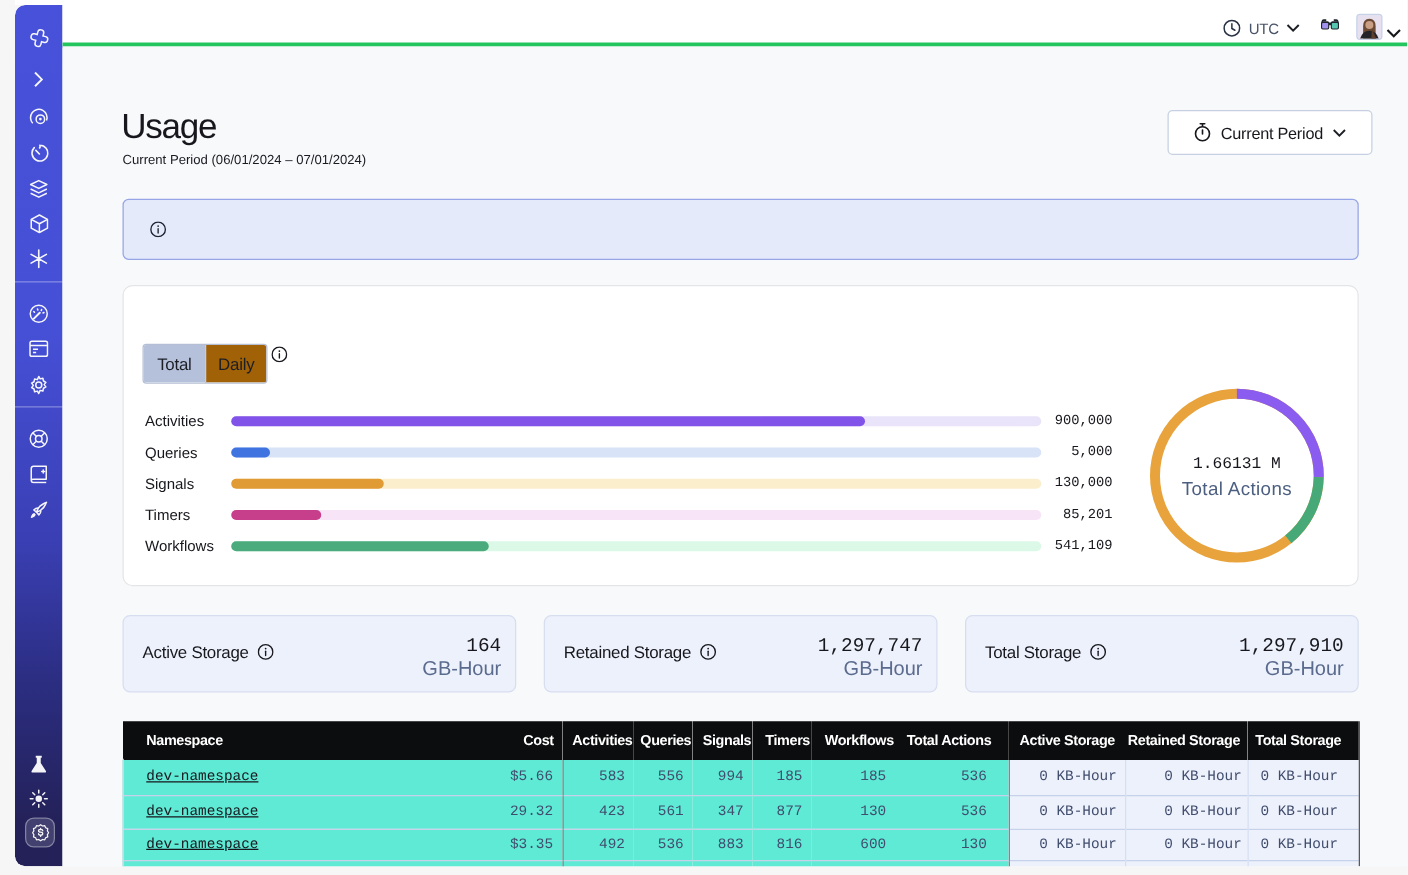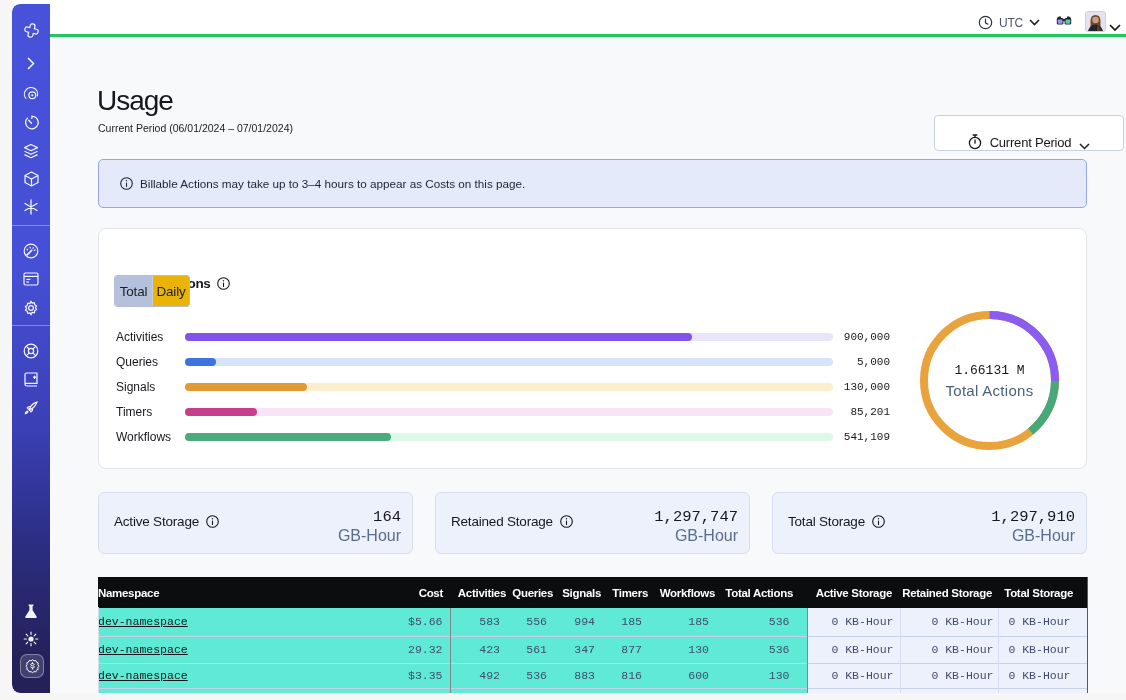--- a/index.html
+++ b/index.html
@@ -12,47 +12,47 @@
   .sicon { position:absolute; left:0; width:38px; text-align:center; }
   .sicon svg { display:block; margin:0 auto; }
   .sdiv { position:absolute; left:0; width:38px; height:1px; background:rgba(255,255,255,0.35); }
   .topbar { position:absolute; left:38px; top:0; width:1076px; height:33px; background:#ffffff; border-bottom:3px solid #22c55e; }
   .main { position:absolute; left:38px; top:34px; width:1076px; height:655px; background:#f8f9fa; }
 
   .abs { position:absolute; }
   h1.usage { position:absolute; left:85px; top:81px; font-size:28px; font-weight:400; color:#17171d; letter-spacing:-1px; }
   .subtitle { position:absolute; left:86px; top:118px; font-size:10.5px; color:#1b1b22; }
 
-  .cp-btn { position:absolute; left:922px; top:84px; width:190px; height:36px; background:#fff; border:1px solid #c7d0e2; border-radius:4px; display:flex; align-items:flex-end; justify-content:center; gap:8px; font-size:13px; color:#17171d; font-weight:400; letter-spacing:-0.2px;margin-top:27px; }
+  .cp-btn { position:absolute; left:922px; top:84px; width:164px; height:36px; background:#fff; border:1px solid #c7d0e2; border-radius:4px; display:flex; align-items:center; justify-content:center; gap:8px; font-size:13px; color:#17171d; font-weight:400; letter-spacing:-0.2px; }
 
   .banner { position:absolute; left:86px; top:155px; width:989px; height:49px; background:#e5eafb; border:1px solid #96a5e5; border-radius:5px; display:flex; align-items:center; padding-left:21px; font-size:11.7px; color:#1d2430; gap:7px; }
 
   .card { position:absolute; left:86px; top:224px; width:989px; height:241px; background:#ffffff; border:1px solid #e4e5e8; border-radius:8px; }
   .card-title { position:absolute; left:17px; top:18px; font-size:13.5px; font-weight:700; letter-spacing:-0.4px; color:#17171d; display:flex; align-items:center; gap:7px;margin-top:29px; }
   .toggle { position:absolute; left:15px; top:46px; display:flex; border:1px solid #b5bed4; border-radius:3px; overflow:hidden; }
-  .toggle .seg { width:37px; height:30px; display:flex; align-items:center; justify-content:center; font-size:13.5px; color:#1c1e26; font-weight:400; letter-spacing:-0.2px; }
+  .toggle .seg { width:49px; height:30px; display:flex; align-items:center; justify-content:center; font-size:13.5px; color:#1c1e26; font-weight:400; letter-spacing:-0.2px; }
   .toggle .seg.sel { background:#b5c1da; }
-  .toggle .seg.uns { background:#eab308; border-left:1px solid #c6cdda; }
+  .toggle .seg.uns { background:#a16207; border-left:1px solid #c6cdda; }
 
   .brow { position:absolute; left:0; width:989px; height:10px; }
   .blabel { position:absolute; left:17px; top:-3px; font-size:12px; color:#17171d; }
   .btrack { position:absolute; left:86px; top:0; width:648px; height:8px; border-radius:4px; }
   .bfill { position:absolute; left:0; top:0; height:8px; border-radius:4px; }
   .bval { position:absolute; right:198px; top:-1.5px; font-family:"Liberation Mono", monospace; font-size:11px; color:#17171d; }
 
   .storage { position:absolute; left:86px; top:487.5px; width:989px; display:flex; gap:22px; }
   .scard { width:315px; height:62px; background:#edf1fb; border:1px solid #d7def0; border-radius:6px; position:relative; }
   .scard .lab { position:absolute; left:15px; top:21px; font-size:13.5px; letter-spacing:-0.2px; color:#17171d; display:flex; align-items:center; gap:7px; }
   .scard .val { position:absolute; right:11px; top:15px; text-align:right; font-family:"Liberation Mono", monospace; font-size:15.5px; font-weight:400; color:#17171d; }
   .scard .unit { position:absolute; right:11px; top:34px; text-align:right; font-size:16px; color:#5a6b8e; }
 
   table.ns { position:absolute; left:86px; top:573px; width:989px; border-collapse:collapse; table-layout:fixed; }
   table.ns th { background:#0c0d0e; color:#fff; font-size:11.5px; font-weight:700; letter-spacing:-0.3px; height:31px; padding-top:1px; white-space:nowrap; overflow:hidden; }
   table.ns td { height:25px; font-family:"Liberation Mono", monospace; font-size:11.5px; color:#414d6e; background:#5eead4; white-space:nowrap; }
-  table.ns .l { text-align:left; }
+  table.ns .l { text-align:left; padding-left:19px; }
   table.ns .r { text-align:right; padding-right:7px; }
   table.ns td.sep-r { border-right:1px solid #85868c; }
   table.ns td.stor { background:#edf1fb; border-right:1px solid #d6def2; }
   table.ns tr.body { border-bottom:1px solid #c6d1ea; }
   table.ns td.ns-name { color:#17171d; }
   table.ns td.ns-name span { text-decoration:underline; }
   .tbl-left-edge { position:absolute; left:86px; top:603px; width:1px; height:86px; background:#d9dde6; z-index:6; }
   .tbl-right-edge { position:absolute; left:1074.5px; top:573px; width:1.5px; height:116px; background:#57585e; z-index:6; }
 </style>
 </head>
@@ -234,21 +234,20 @@
         <path d="M1 1l4.5 4.5L10 1"></path>
       </svg>
   </div>
 
   <div class="banner">
     <svg width="13" height="13" viewBox="0 0 13 13" fill="none" stroke="#1d2430" stroke-width="1.1">
         <circle cx="6.5" cy="6.5" r="5.8"></circle>
         <path d="M6.5 6v3.4" stroke-linecap="round"></path>
         <circle cx="6.5" cy="3.8" r="0.7" fill="#1d2430" stroke="none"></circle>
       </svg>
-    <span>Billable Actions may take up to 3–4 hours to appear as Costs on this page.</span>
   </div>
 
   <div class="card">
     <div class="card-title">Billable Actions
       <svg width="13" height="13" viewBox="0 0 13 13" fill="none" stroke="#17171d" stroke-width="1.1">
           <circle cx="6.5" cy="6.5" r="5.8"></circle>
           <path d="M6.5 6v3.4" stroke-linecap="round"></path>
           <circle cx="6.5" cy="3.8" r="0.7" fill="#17171d" stroke="none"></circle>
         </svg>
     </div>

